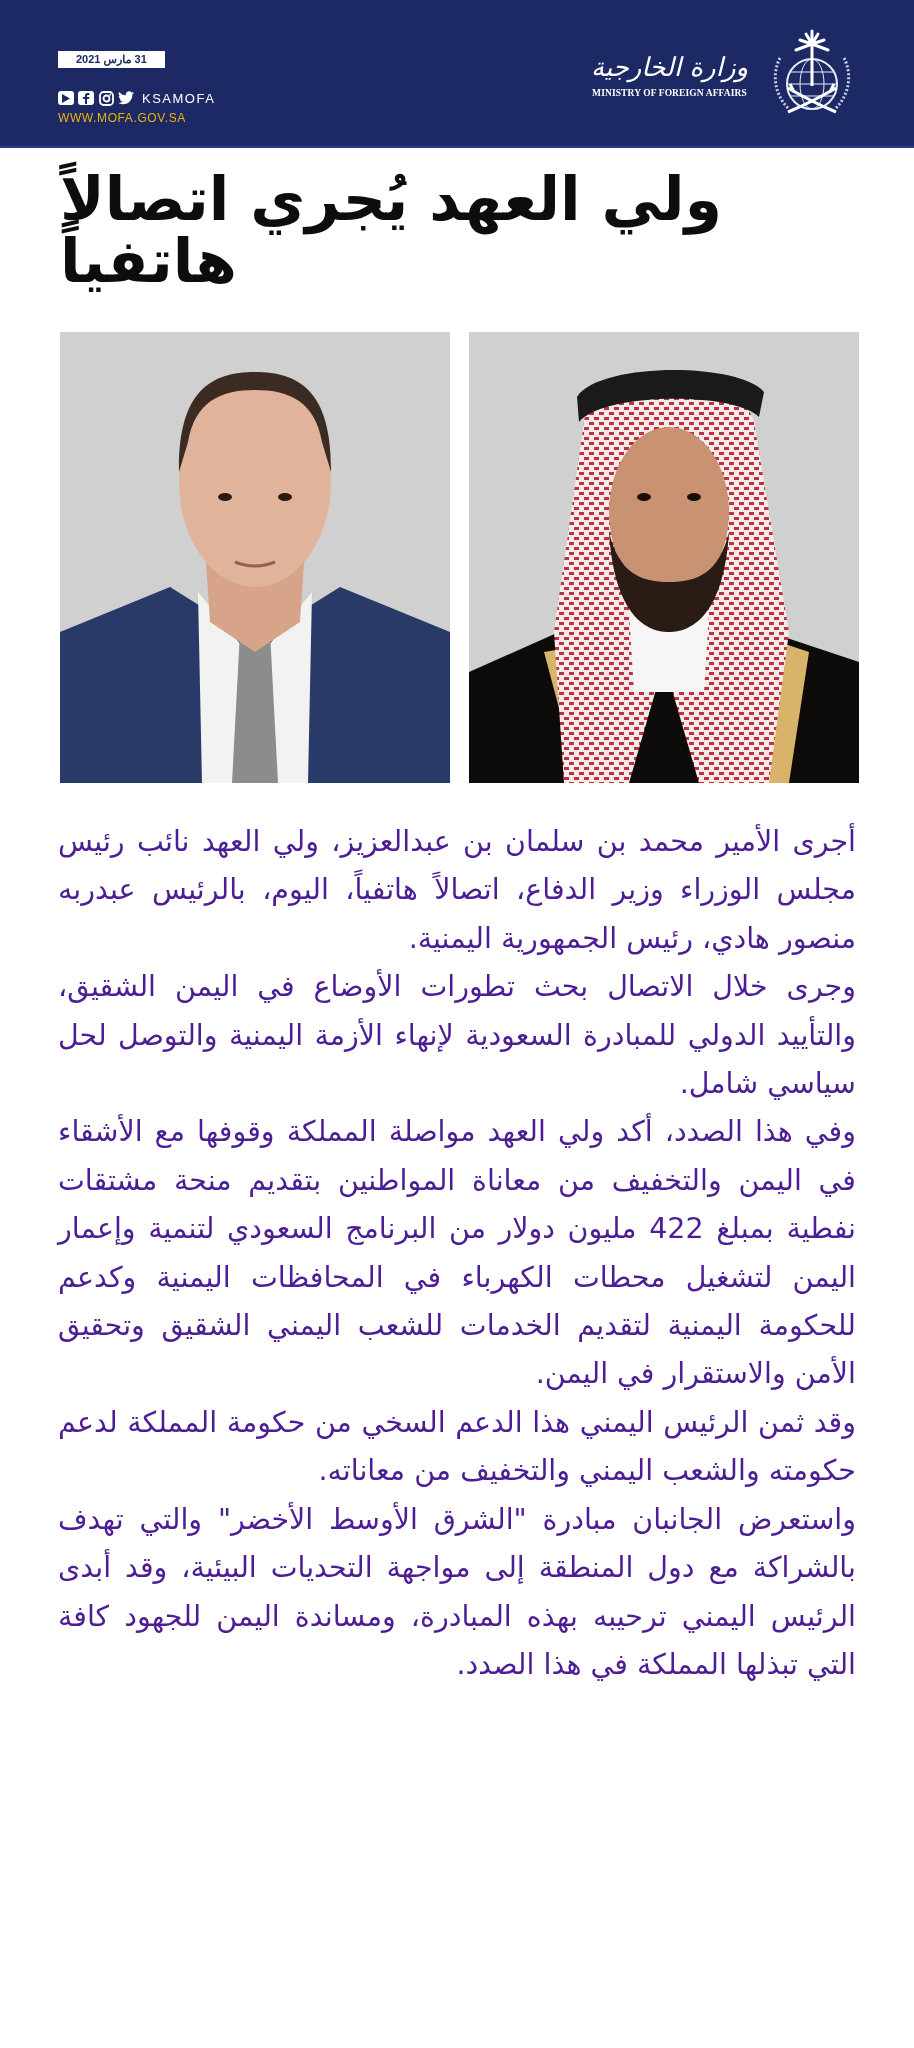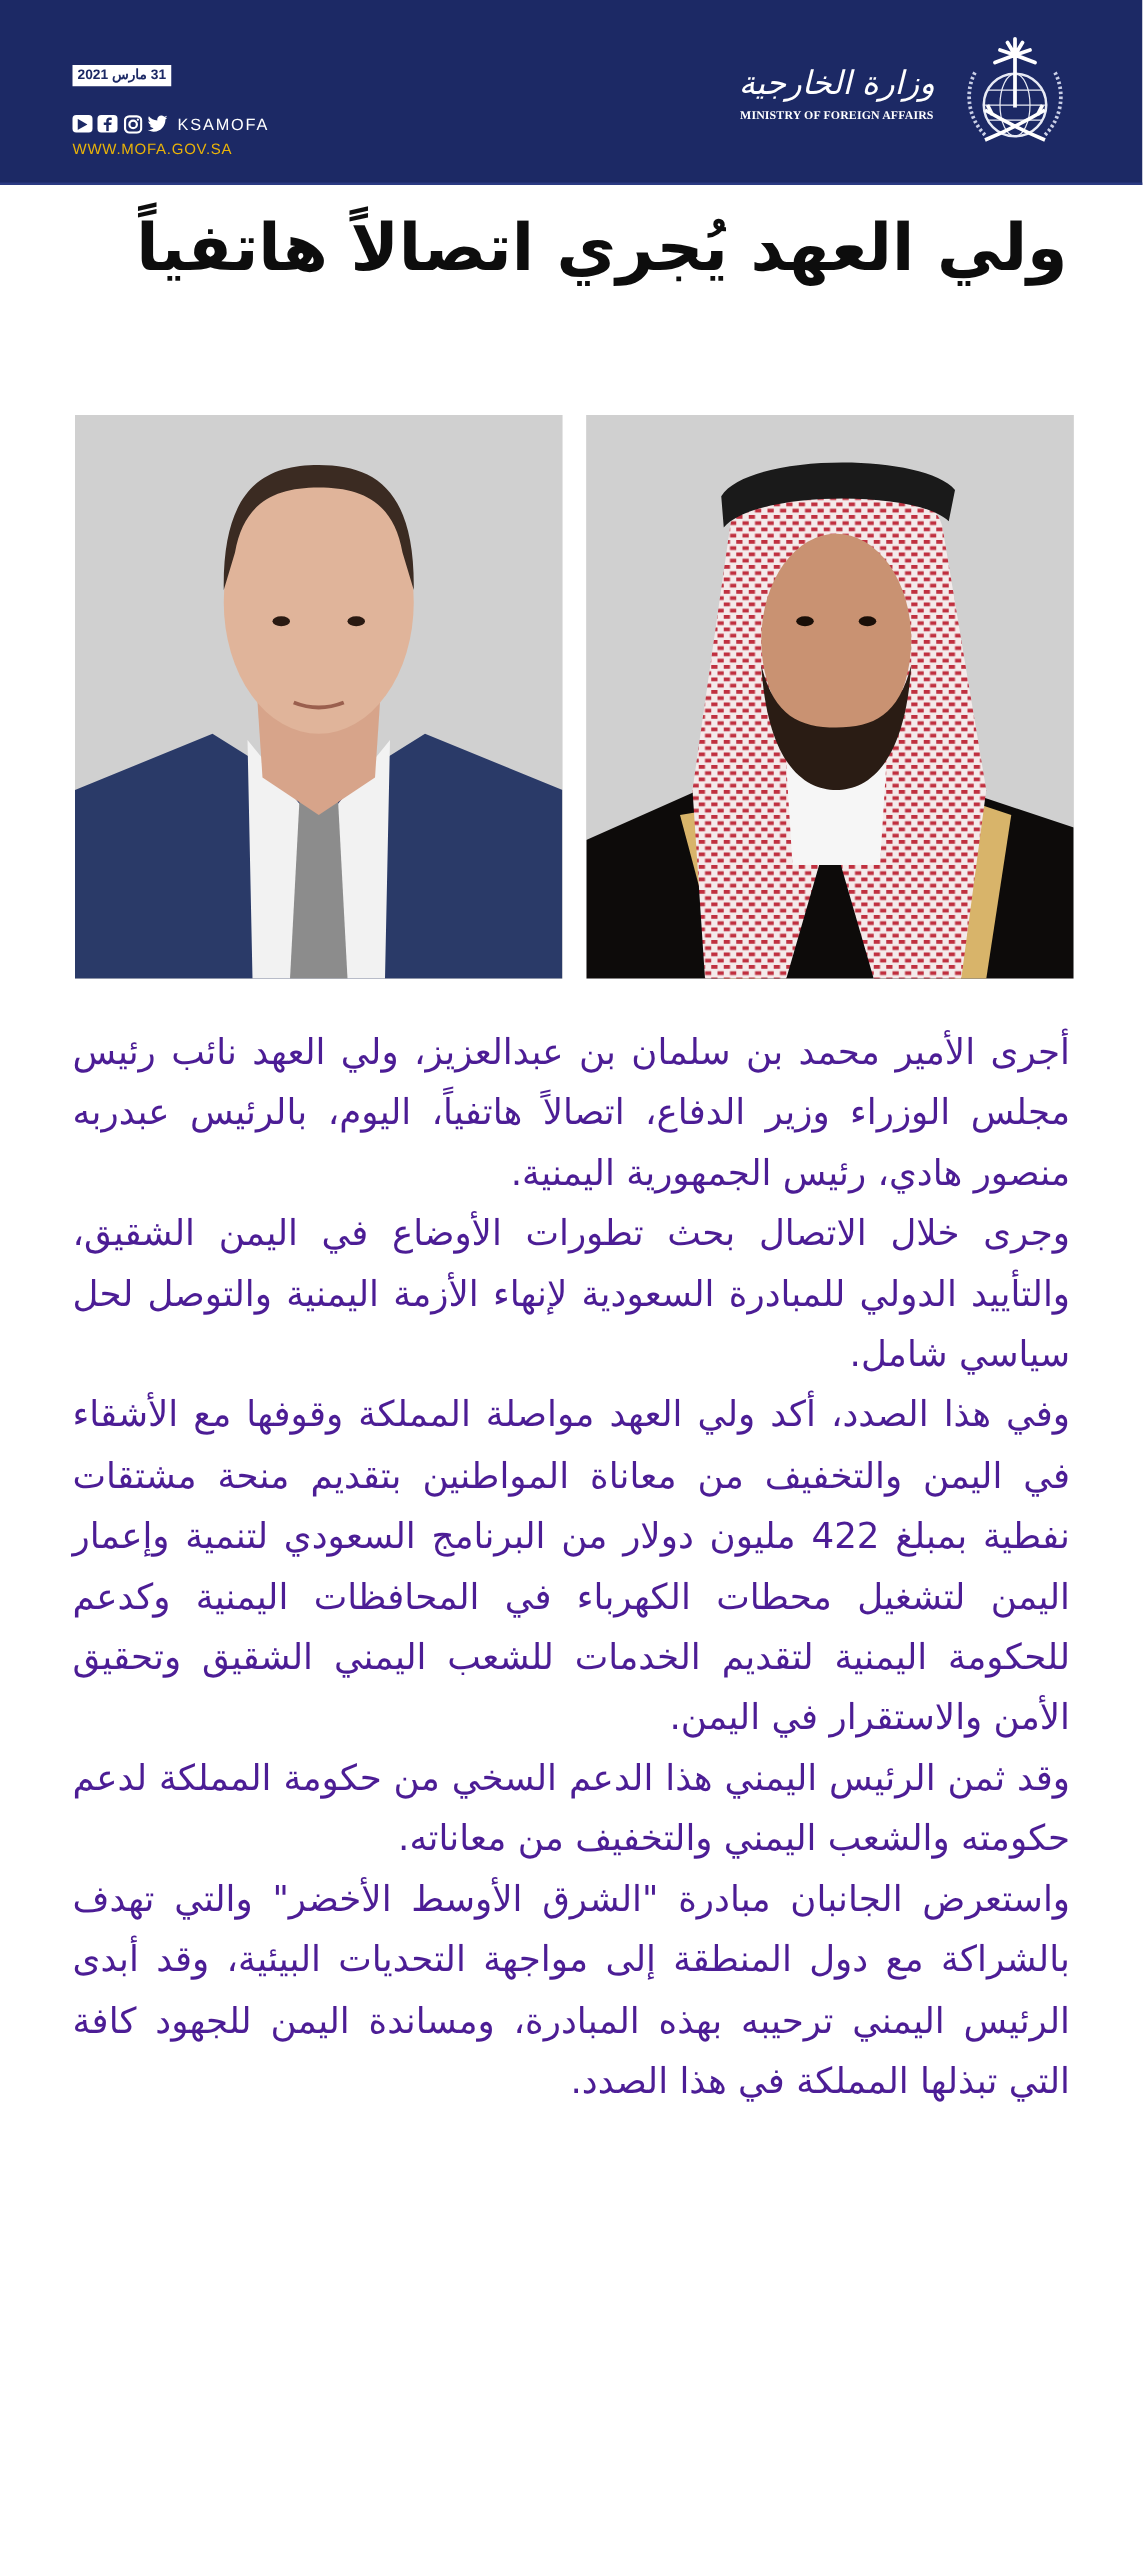--- a/index.html
+++ b/index.html
@@ -9,21 +9,21 @@
     
     .header {
       position: absolute; left: 0; top: 0; width: 914px; height: 148px;
       background: #1c2965;
       border-bottom: 2px solid #2b3a82;
     }
     .hdr-left { position: absolute; left: 58px; top: 48px; width: 200px; direction: ltr; }
     .date-badge {
       display: inline-block; background: #ffffff; color: #1c2965;
       font-family: "Liberation Sans", sans-serif; font-weight: bold;
-      font-size: 11px; line-height: 17px; height: 17px; padding: 0 4px;
+      font-size: 11px; line-height: 17px; height: 17px; padding: 0 18px;
       direction: rtl; unicode-bidi: embed;
     }
     .social-row { display: flex; align-items: center; margin-top: 22px; height: 16px; }
     .soc-icon {
       width: 16px; height: 14px; margin-right: 4px; background: #ffffff; border-radius: 3px;
       display: flex; align-items: center; justify-content: center; color: #1c2965;
       font-family: "Liberation Sans", sans-serif; font-weight: bold; font-size: 11px; line-height: 14px;
     }
     .soc-icon svg { display: block; }
     .soc-icon.plain { background: transparent; color: #ffffff; }
@@ -44,23 +44,23 @@
     }
     .ministry-en {
       color: #ffffff; font-family: "Liberation Serif", serif; font-weight: bold; font-size: 9.5px;
       letter-spacing: 0.1px; margin-top: 4px; white-space: nowrap;
     }
     .emblem { width: 92px; height: 92px; }
 
     
     .title {
       position: absolute; left: 60px; top: 168px; width: 794px;
-      direction: rtl; text-align: right;
+      direction: rtl; text-align: left;
       font-family: "DejaVu Sans", sans-serif; font-weight: bold;
-      font-size: 52px; line-height: 62px; color: #0d0d0d;
+      font-size: 60px; line-height: 62px; color: #0d0d0d;
     }
 
     
     .photo {
       position: absolute; top: 332px; height: 451px; background: #d1d1d1; overflow: hidden;
     }
     .photo-left { left: 60px; width: 390px; }
     .photo-right { left: 469px; width: 390px; }
     .photo svg { position: absolute; left: 0; top: 0; width: 100%; height: 100%; }
 

